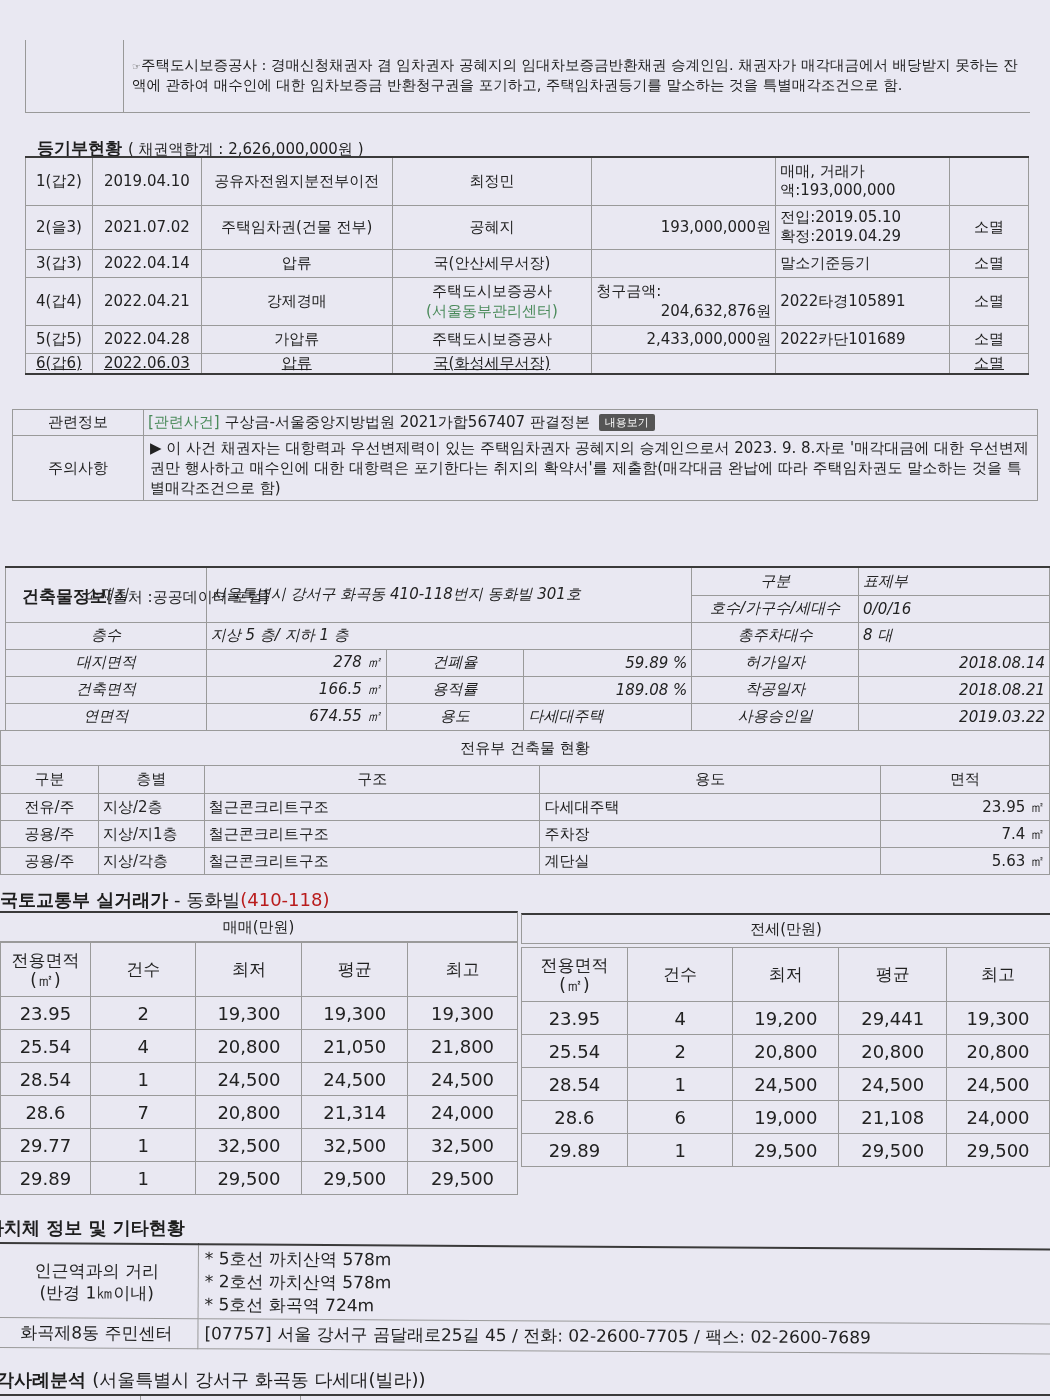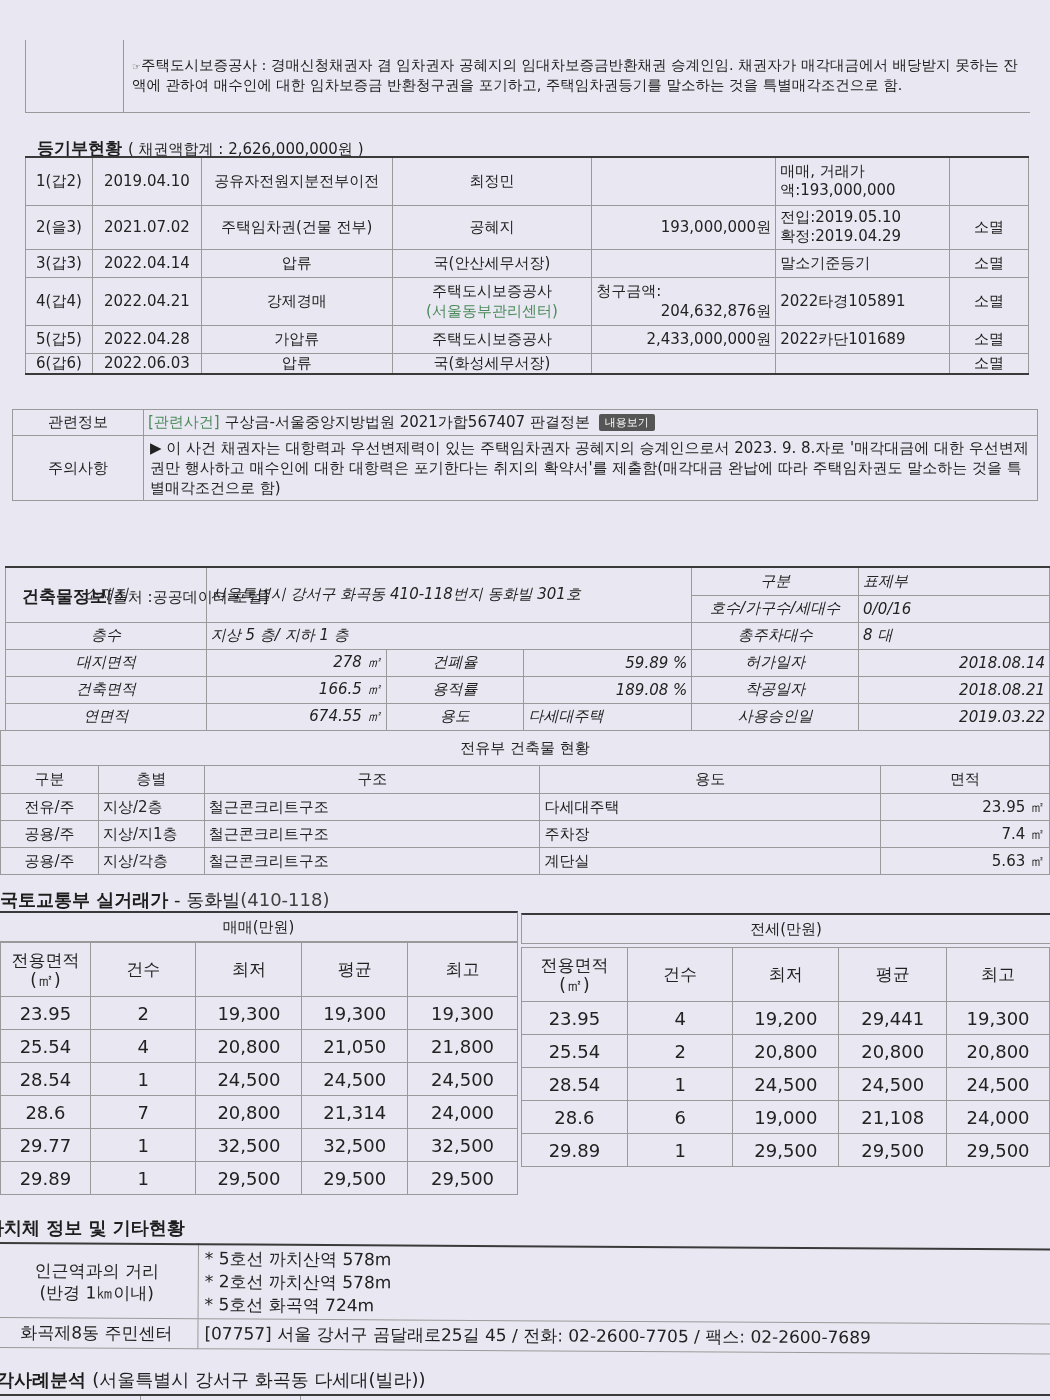--- a/index.html
+++ b/index.html
@@ -14,21 +14,21 @@
   .abs { position: absolute; }
   table { border-collapse: collapse; }
   td, th { border: 1px solid #9a9a9a; font-weight: normal; padding: 0 4px; }
   .c { text-align: center; }
   .r { text-align: right; }
   .l { text-align: left; }
   .sec-title { font-size: 17px; font-weight: bold; color: #1e1e1e; }
   .sec-title .sub { font-weight: normal; font-size: 15px; }
   .thick-top { border-top: 2px solid #3a3a3a; }
   .green { color: #4a8a5a; }
-  .blue { color: #404040; }
+  .blue { color: #b91c1c; }
   .btn-view {
     display: inline-block; background: #555; color: #fff; font-size: 11px;
     padding: 1px 6px; border-radius: 2px; margin-left: 4px; vertical-align: middle;
   }
 </style>
 </head>
 <body>
 
 <div class="abs" style="left:25px; top:40px; width:1004px; height:72px; border-left:1px solid #999; border-bottom:1px solid #999;">
   <div class="abs" style="left:97px; top:0; width:1px; height:72px; background:#999;"></div>
@@ -98,21 +98,21 @@
   </tr>
   <tr style="height:28px;">
     <td class="c">5(갑5)</td>
     <td class="c">2022.04.28</td>
     <td class="c">가압류</td>
     <td class="c">주택도시보증공사</td>
     <td class="r">2,433,000,000원</td>
     <td class="l">2022카단101689</td>
     <td class="c">소멸</td>
   </tr>
-  <tr style="height:15px; border-bottom:2px solid #3a3a3a;">
+  <tr style="height:15px; border-bottom:2px solid #3a3a3a;text-decoration:underline;">
     <td class="c">6(갑6)</td>
     <td class="c">2022.06.03</td>
     <td class="c">압류</td>
     <td class="c">국(화성세무서장)</td>
     <td class="r"></td>
     <td class="l"></td>
     <td class="c">소멸</td>
   </tr>
 </tbody>
   </table>

